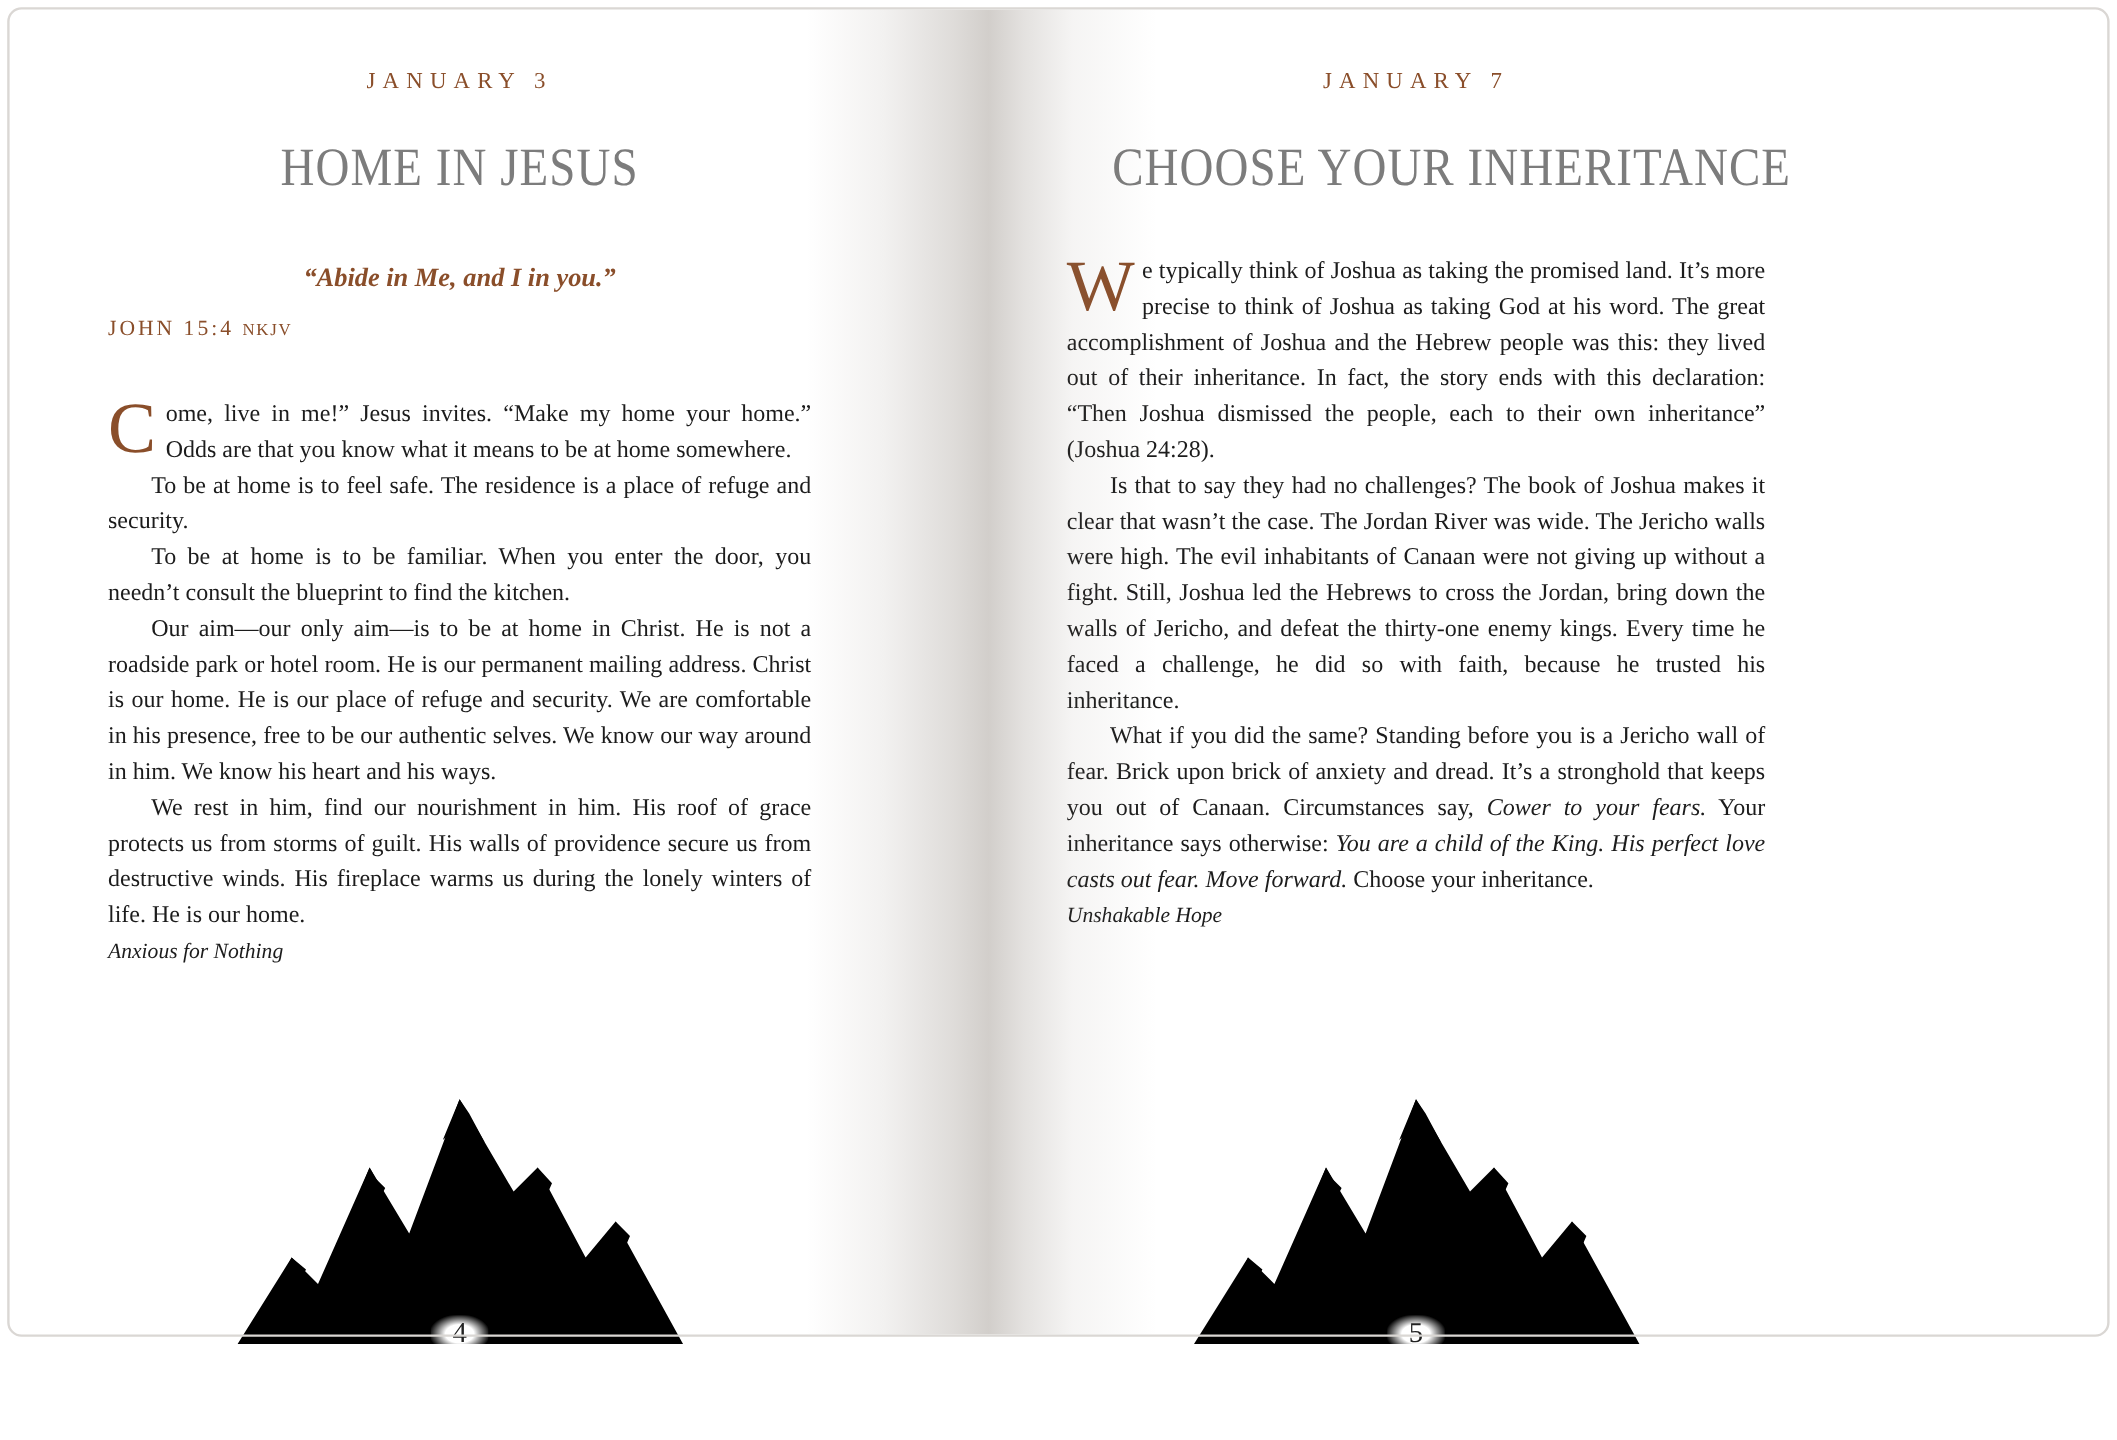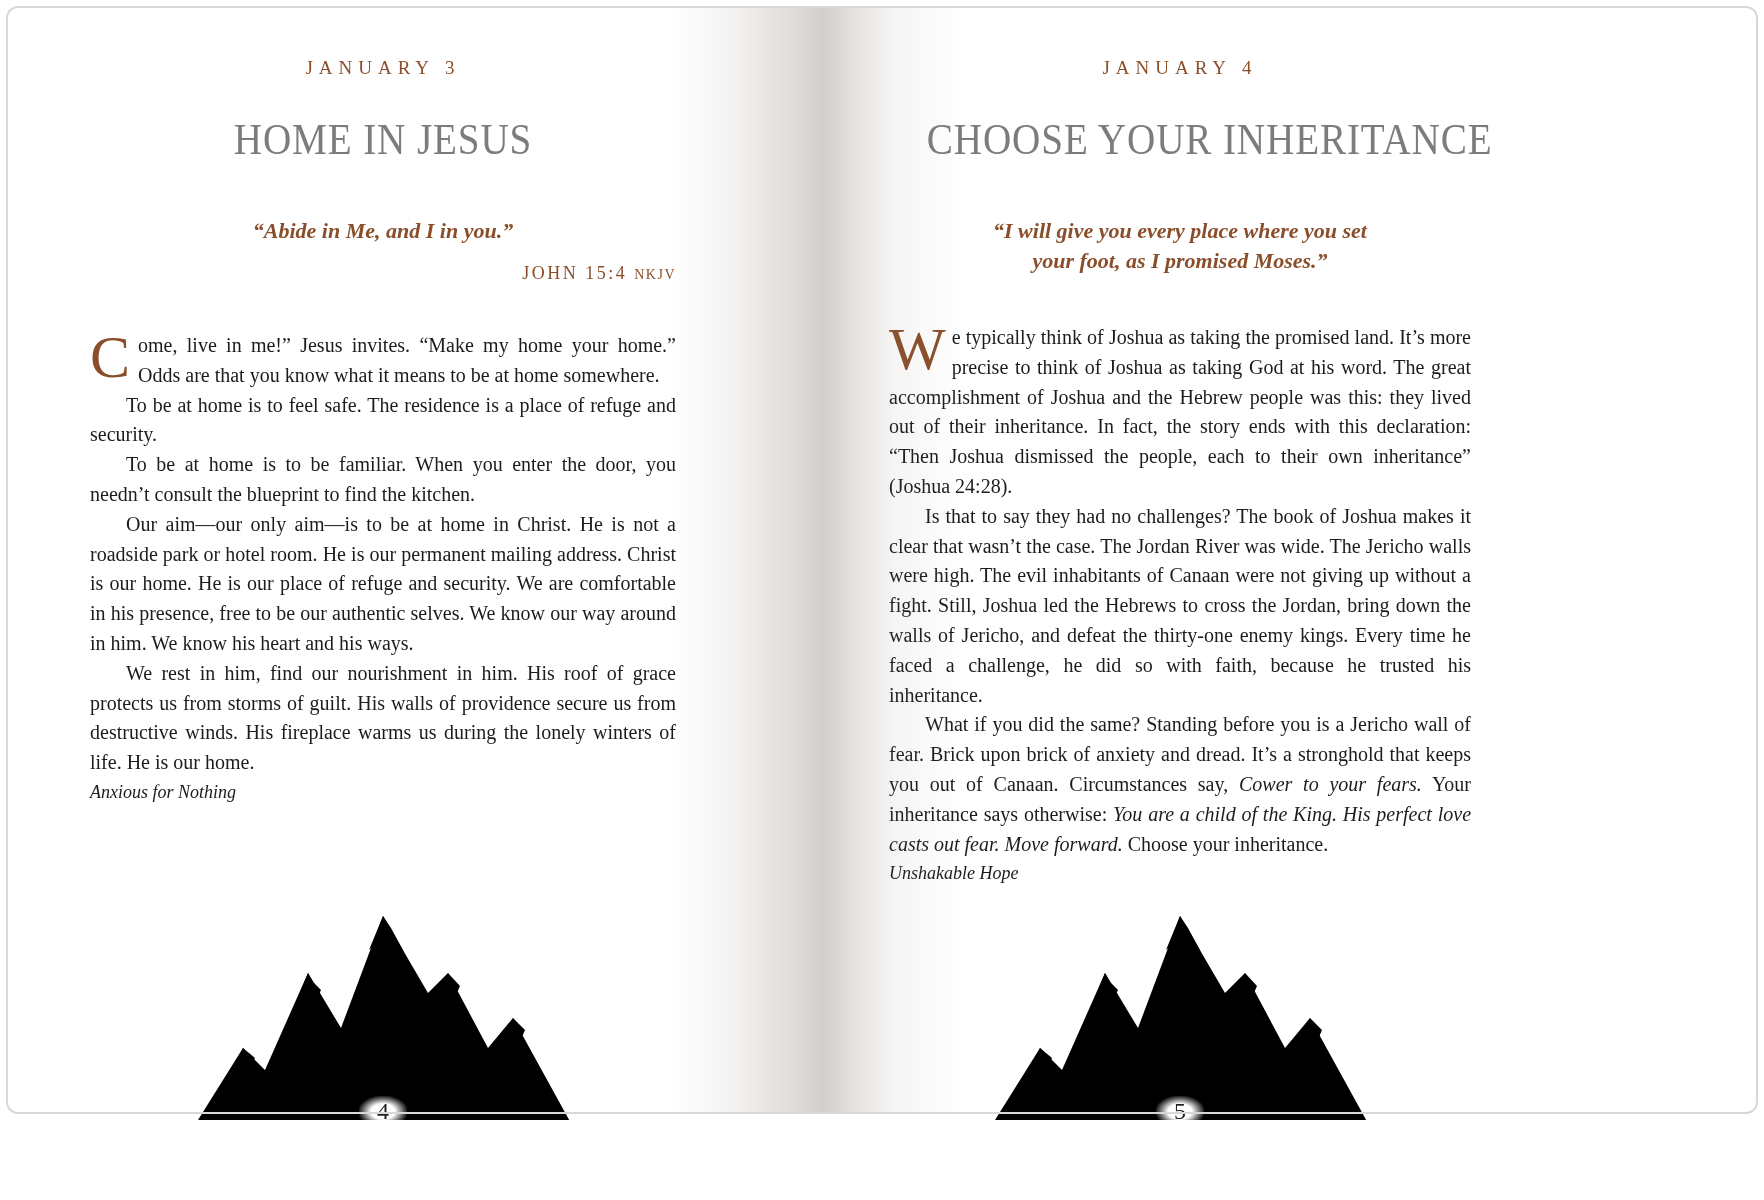--- a/index.html
+++ b/index.html
@@ -29,21 +29,21 @@
   .date { margin-top:57px; text-align:center; color:var(--accent-color,#8a4e2a);
           font-size:19px; letter-spacing:6px; }
 
   .page-title { margin-top:34px; text-align:center; color:var(--title-color,#7c7c7c);
                 font-size:45px; font-weight:normal; letter-spacing:1px; white-space:nowrap;
                 transform:scaleX(0.87); transform-origin:center; }
 
   .quote { margin-top:51px; text-align:center; color:var(--accent-color,#8a4e2a);
            font-style:italic; font-weight:bold; font-size:22px; line-height:30px; }
 
-  .reference { margin-top:17px; text-align:right; color:var(--accent-color,#8a4e2a);
+  .reference { margin-top:17px; text-align:left; color:var(--accent-color,#8a4e2a);
                font-size:18px; letter-spacing:2.5px; }
   .reference .version { font-size:14px; letter-spacing:1.5px; }
 
   .body { margin-top:47px; color:var(--body-text-color,#1c1c1c); font-size:20px; line-height:29.8px;
           text-align:justify; }
   .para { margin:0; }
   .para.indent { text-indent:36px; }
 
   .dropcap { float:left; color:var(--accent-color,#8a4e2a); font-size:60px; line-height:47px;
              padding:3px 8px 0 0; }
@@ -98,23 +98,22 @@
       <p class="attribution">Anxious for Nothing</p>
     </div>
 
     <svg class="mountain" viewBox="0 0 400 245">
         <use href="#mountain-range"></use>
       </svg>
     <div class="page-num"><span>4</span></div>
   </section>
 
   <section class="col col-right">
-    <div class="date">JANUARY 4</div>
+    <div class="date">JANUARY 7</div>
     <h1 class="page-title">CHOOSE YOUR INHERITANCE</h1>
-    <p class="quote"><span>“I will give you every place where you set</span><br><span>your foot, as I promised Moses.”</span></p>
 
     <div class="body">
       <p class="para first"><span class="dropcap w">W</span><span>e typically think of Joshua as taking the promised land. It’s more precise to think of Joshua as taking God at his word. The great accomplishment of Joshua and the Hebrew people was this: they lived out of their inheritance. In fact, the story ends with this declaration: “Then Joshua dismissed the people, each to their own inheritance” (Joshua 24:28).</span></p>
       <p class="para indent">Is that to say they had no challenges? The book of Joshua makes it clear that wasn’t the case. The Jordan River was wide. The Jericho walls were high. The evil inhabitants of Canaan were not giving up without a fight. Still, Joshua led the Hebrews to cross the Jordan, bring down the walls of Jericho, and defeat the thirty-one enemy kings. Every time he faced a challenge, he did so with faith, because he trusted his inheritance.</p>
       <p class="para indent"><span>What if you did the same? Standing before you is a Jericho wall of fear. Brick upon brick of anxiety and dread. It’s a stronghold that keeps you out of Canaan. Circumstances say, </span><em>Cower to your fears.</em><span> Your inheritance says otherwise: </span><em>You are a child of the King. His perfect love casts out fear. Move forward.</em><span> Choose your inheritance.</span></p>
       <p class="attribution">Unshakable Hope</p>
     </div>
 
     <svg class="mountain" viewBox="0 0 400 245">
         <use href="#mountain-range"></use>

